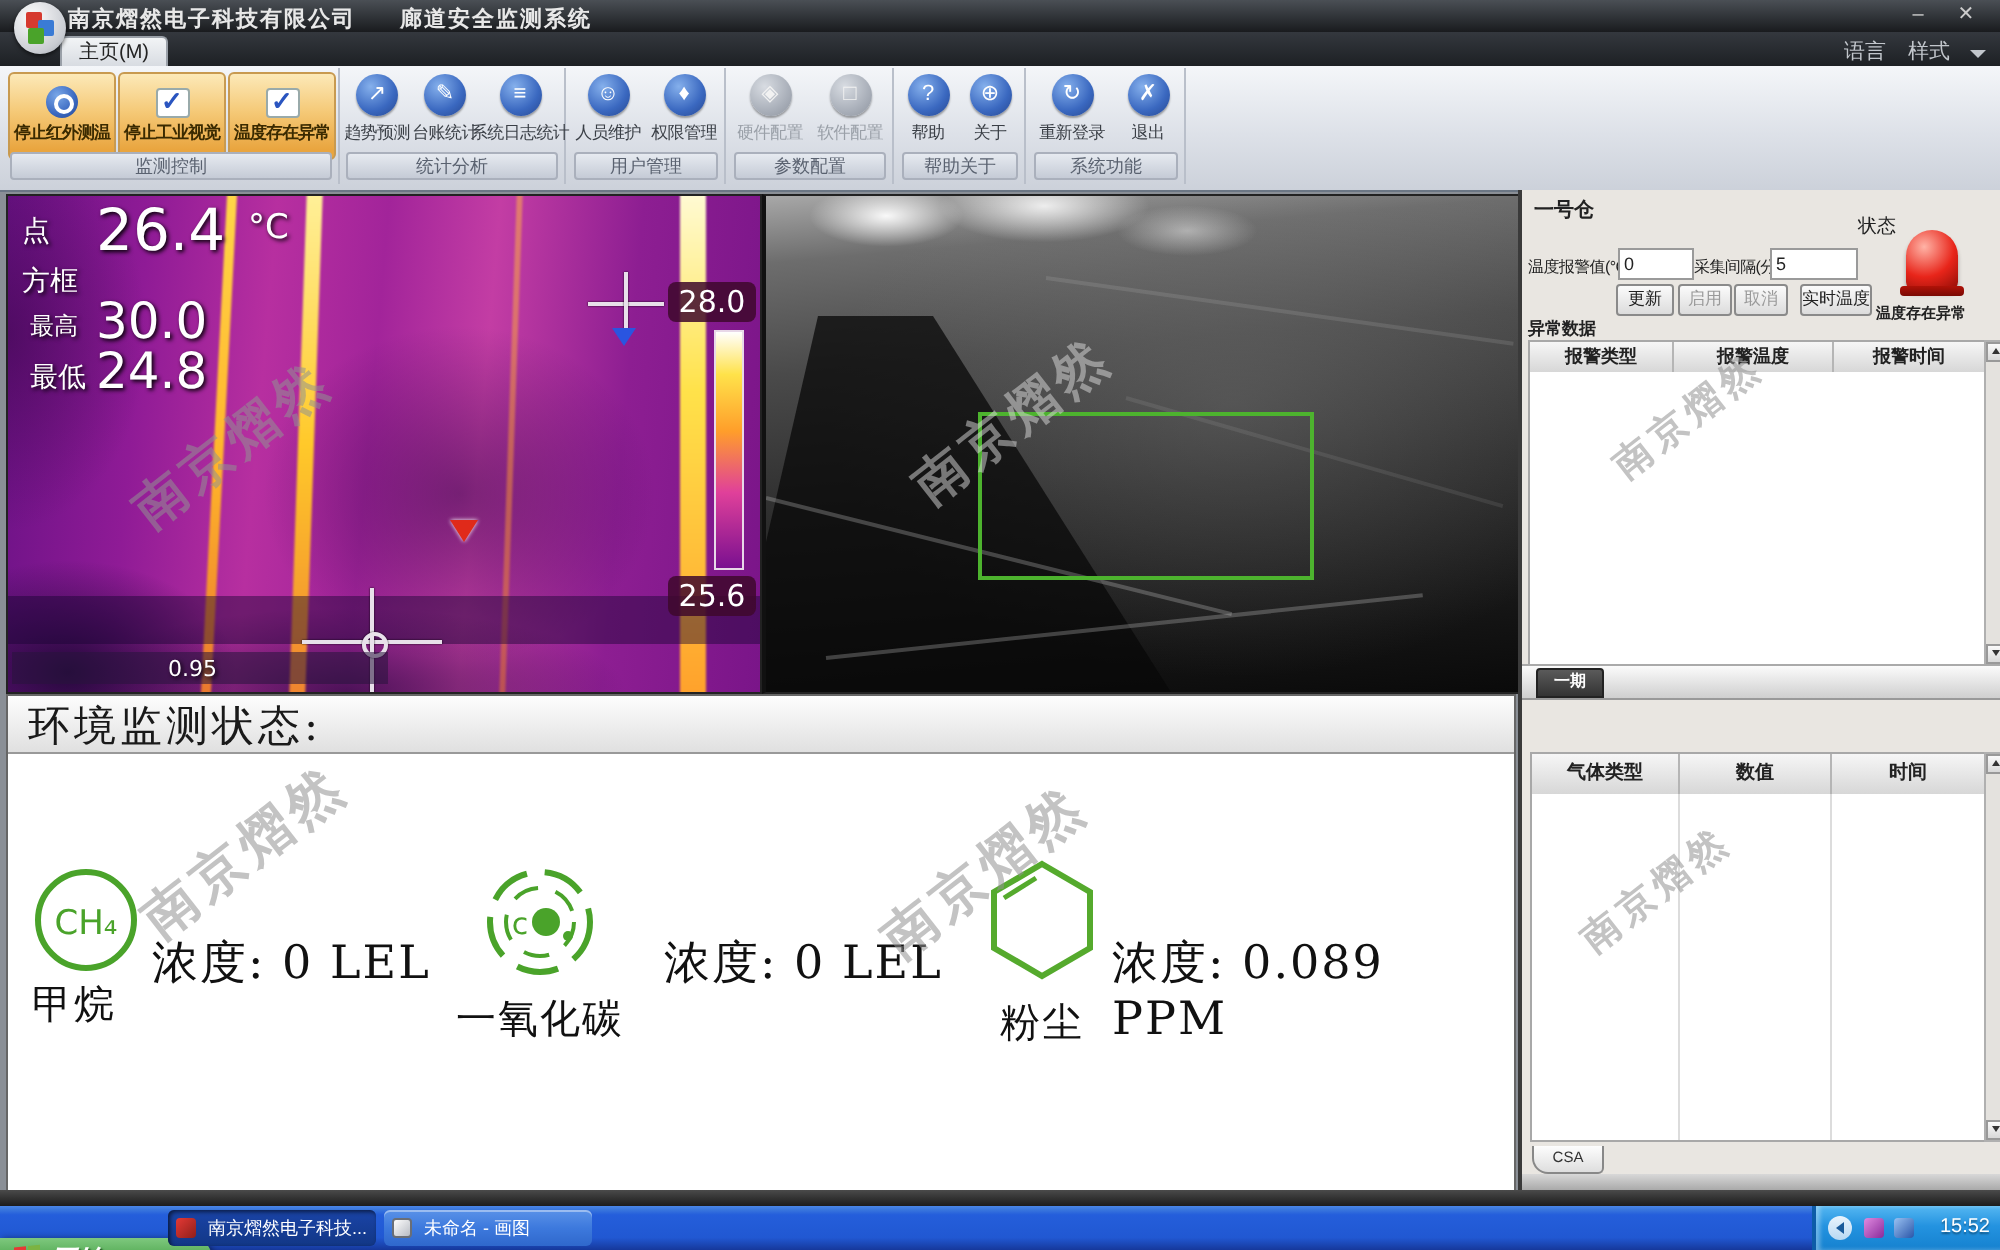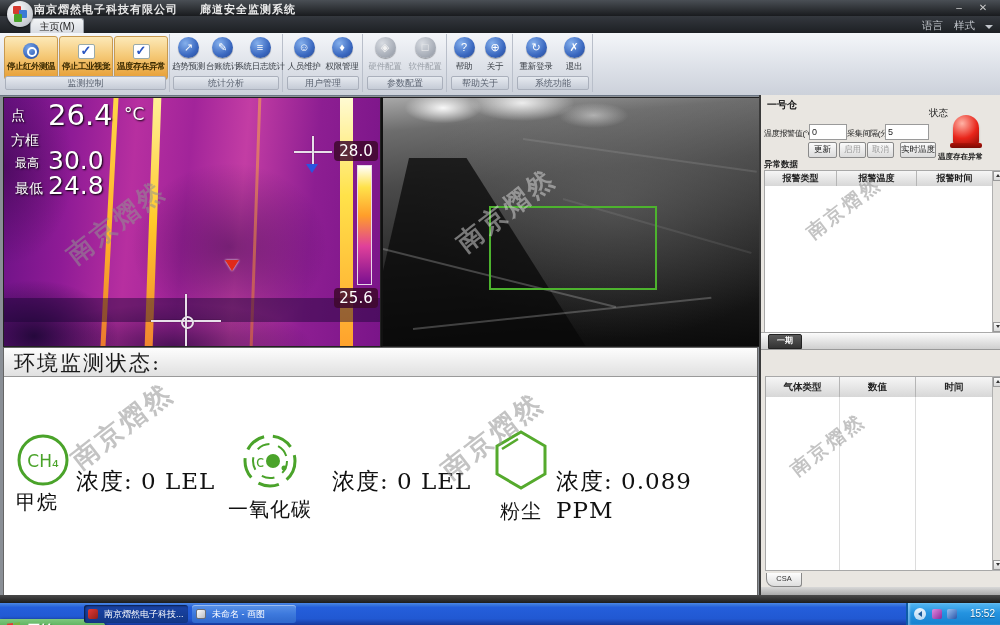--- a/index.html
+++ b/index.html
@@ -257,20 +257,23 @@
 
     <div class="xline" style="left:290px;top:53px;width:38px;height:2px;"></div>
     <div class="xline" style="left:308px;top:38px;width:2px;height:30px;"></div>
     <div class="tri" style="left:302px;top:66px;border-left:6px solid transparent;border-right:6px solid transparent;border-top:9px solid #2a55e0;"></div>
     <div class="tri" style="left:221px;top:162px;border-left:7px solid transparent;border-right:7px solid transparent;border-top:11px solid #e02a1a;filter:drop-shadow(0 0 1px #fff);"></div>
 
     <div class="xline" style="left:147px;top:222px;width:70px;height:2px;"></div>
     <div class="xline" style="left:181px;top:196px;width:2px;height:52px;"></div>
     <div class="xcirc" style="left:177px;top:218px;"></div>
 
+    <div class="tbar">
+      <span class="tovl" style="left:78px;top:2px;font-size:11px;">0.95</span>
+    </div>
   </div>
 
   <div class="abs camera">
     <div class="belt"></div>
     <div class="rail" style="left:0;top:150px;width:240px;transform:rotate(14deg);transform-origin:left;"></div>
     <div class="rail" style="left:30px;top:230px;width:300px;transform:rotate(-6deg);transform-origin:left;"></div>
     <div class="rail" style="left:140px;top:40px;width:236px;transform:rotate(8deg);transform-origin:left;opacity:.5;"></div>
     <div class="rail" style="left:180px;top:100px;width:196px;transform:rotate(16deg);transform-origin:left;opacity:.4;"></div>
     <div class="gbox"></div>
   </div>

